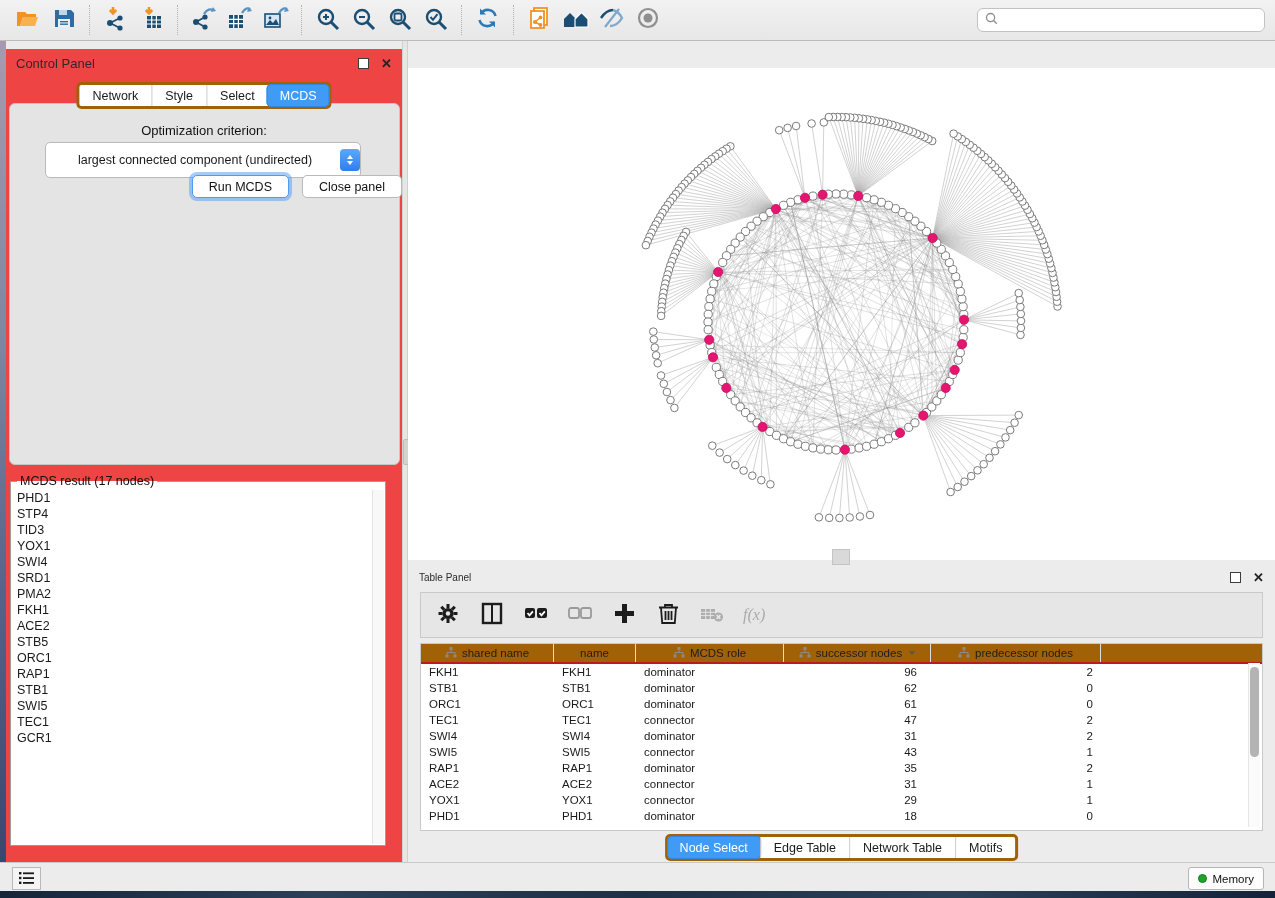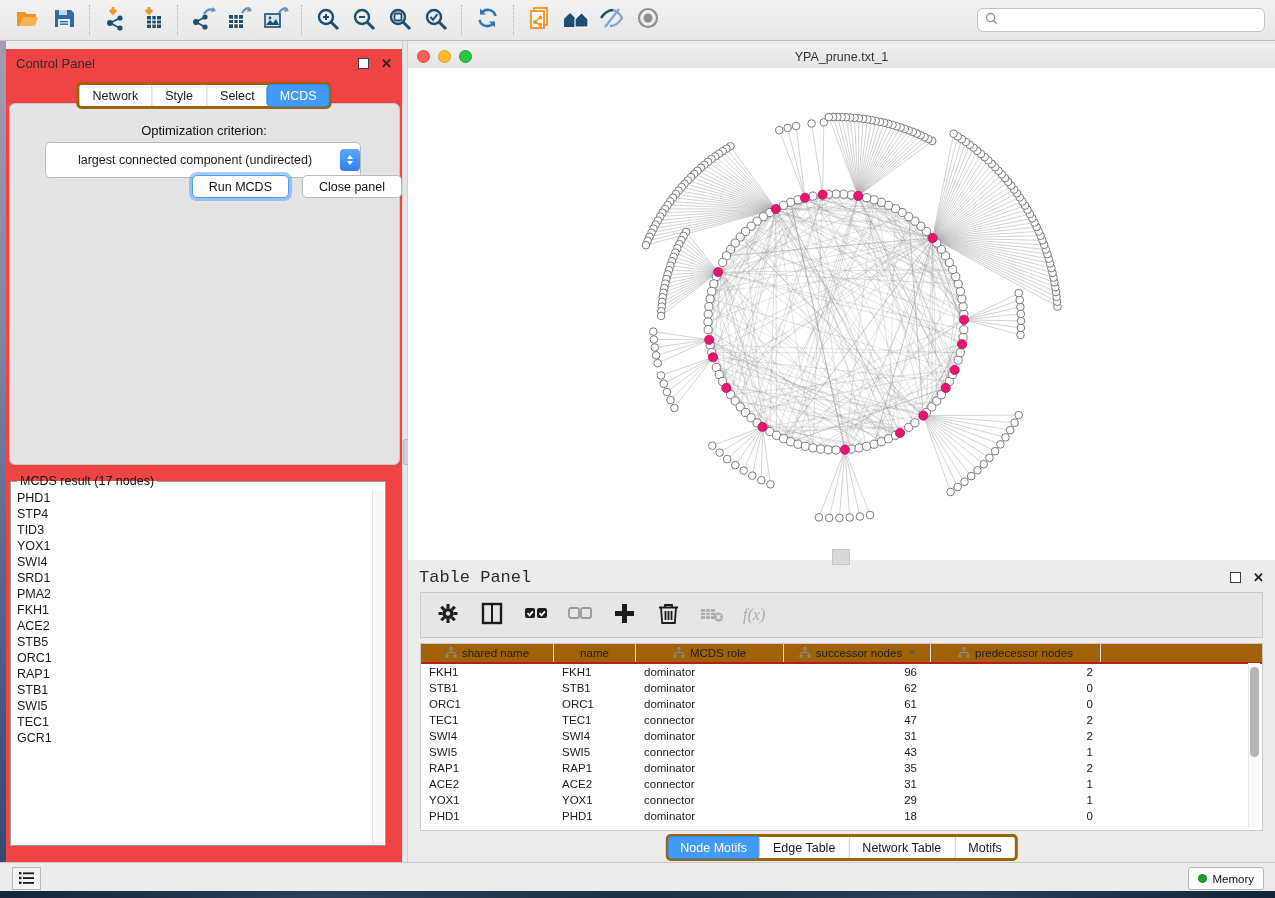--- a/index.html
+++ b/index.html
@@ -316,28 +316,20 @@
       <div class="result-scroll"></div>
     </div>
   </fieldset>
 </div>
 
 <div class="abs v-splitter">
   <div class="v-handle"></div>
 </div>
 
 <div class="abs net-window">
-  <div class="net-titlebar">
-    <div class="net-title">YPA_prune.txt_1</div>
-    <div class="traffic">
-      <span class="light" style="background:#ff5f57;border:0.5px solid #e0443e;"></span>
-      <span class="light" style="background:#febc2e;border:0.5px solid #d89c22;"></span>
-      <span class="light" style="background:#28c840;border:0.5px solid #1f9e31;"></span>
-    </div>
-  </div>
   <div class="net-canvas">
     <svg id="netSvg" width="867" height="492">
         <g>
           <line x1="367.9" y1="141.0" x2="322.7" y2="326.7" stroke="#8c8c8c" stroke-opacity="0.35" stroke-width="0.75"></line>
           <line x1="367.9" y1="141.0" x2="308.3" y2="208.6" stroke="#8c8c8c" stroke-opacity="0.35" stroke-width="0.75"></line>
           <line x1="367.9" y1="141.0" x2="487.5" y2="367.3" stroke="#8c8c8c" stroke-opacity="0.35" stroke-width="0.75"></line>
           <line x1="367.9" y1="141.0" x2="361.8" y2="363.5" stroke="#8c8c8c" stroke-opacity="0.35" stroke-width="0.75"></line>
           <line x1="367.9" y1="141.0" x2="494.2" y2="144.5" stroke="#8c8c8c" stroke-opacity="0.35" stroke-width="0.75"></line>
           <line x1="367.9" y1="141.0" x2="300.0" y2="254.0" stroke="#8c8c8c" stroke-opacity="0.35" stroke-width="0.75"></line>
           <line x1="367.9" y1="141.0" x2="428.0" y2="126.0" stroke="#8c8c8c" stroke-opacity="0.35" stroke-width="0.75"></line>
@@ -1057,21 +1049,21 @@
       </svg>
   </div>
 </div>
 
 <div class="abs h-splitter">
   <div class="h-handle" style="left:424px;top:-11px;"></div>
 </div>
 
 <div class="abs table-panel">
   <div class="panel-titlebar" style="height:24px;padding:0 11px;">
-    <span style="font-size:17px;font-family:Liberation Mono, monospace;">Table Panel</span>
+    <span style="font-size:10px;">Table Panel</span>
     <span class="win-icons">
       <span class="float-glyph"></span>
       <span class="close-glyph">✕</span>
     </span>
   </div>
   <div class="tp-toolbar" id="tpToolbar">
       <div class="tp-btn">
         <span><svg width="27" height="25" viewBox="0 0 27 25">
             <g stroke="#1c1c1c" stroke-width="3" fill="none">
               <path d="M13 3v4M13 18v4M3.5 12.5h4M18.5 12.5h4M6.3 5.8l2.8 2.8M17 16.5l2.8 2.8M19.8 5.8L17 8.6M9.1 16.5l-2.8 2.8"></path>
@@ -1251,21 +1243,21 @@
           <div class="nt-cell" style="width: 148px;">dominator</div>
           <div class="nt-cell num" style="width: 147px; padding-right: 14px;">18</div>
           <div class="nt-cell num" style="width: 170px;">0</div>
         </div>
       </div>
     <div class="nt-scroll">
       <div class="nt-thumb"></div>
     </div>
   </div>
   <div class="seg-group tbl-tabs" id="tblTabs">
-      <div class="seg active">Node Motifs</div>
+      <div class="seg active">Node Select</div>
       <div class="seg">Edge Table</div>
       <div class="seg">Network Table</div>
       <div class="seg">Motifs</div>
     </div>
 </div>
 
 <div class="abs statusbar">
   <div class="status-left-btn">
     <span>
       <svg width="15" height="12" viewBox="0 0 15 12">

